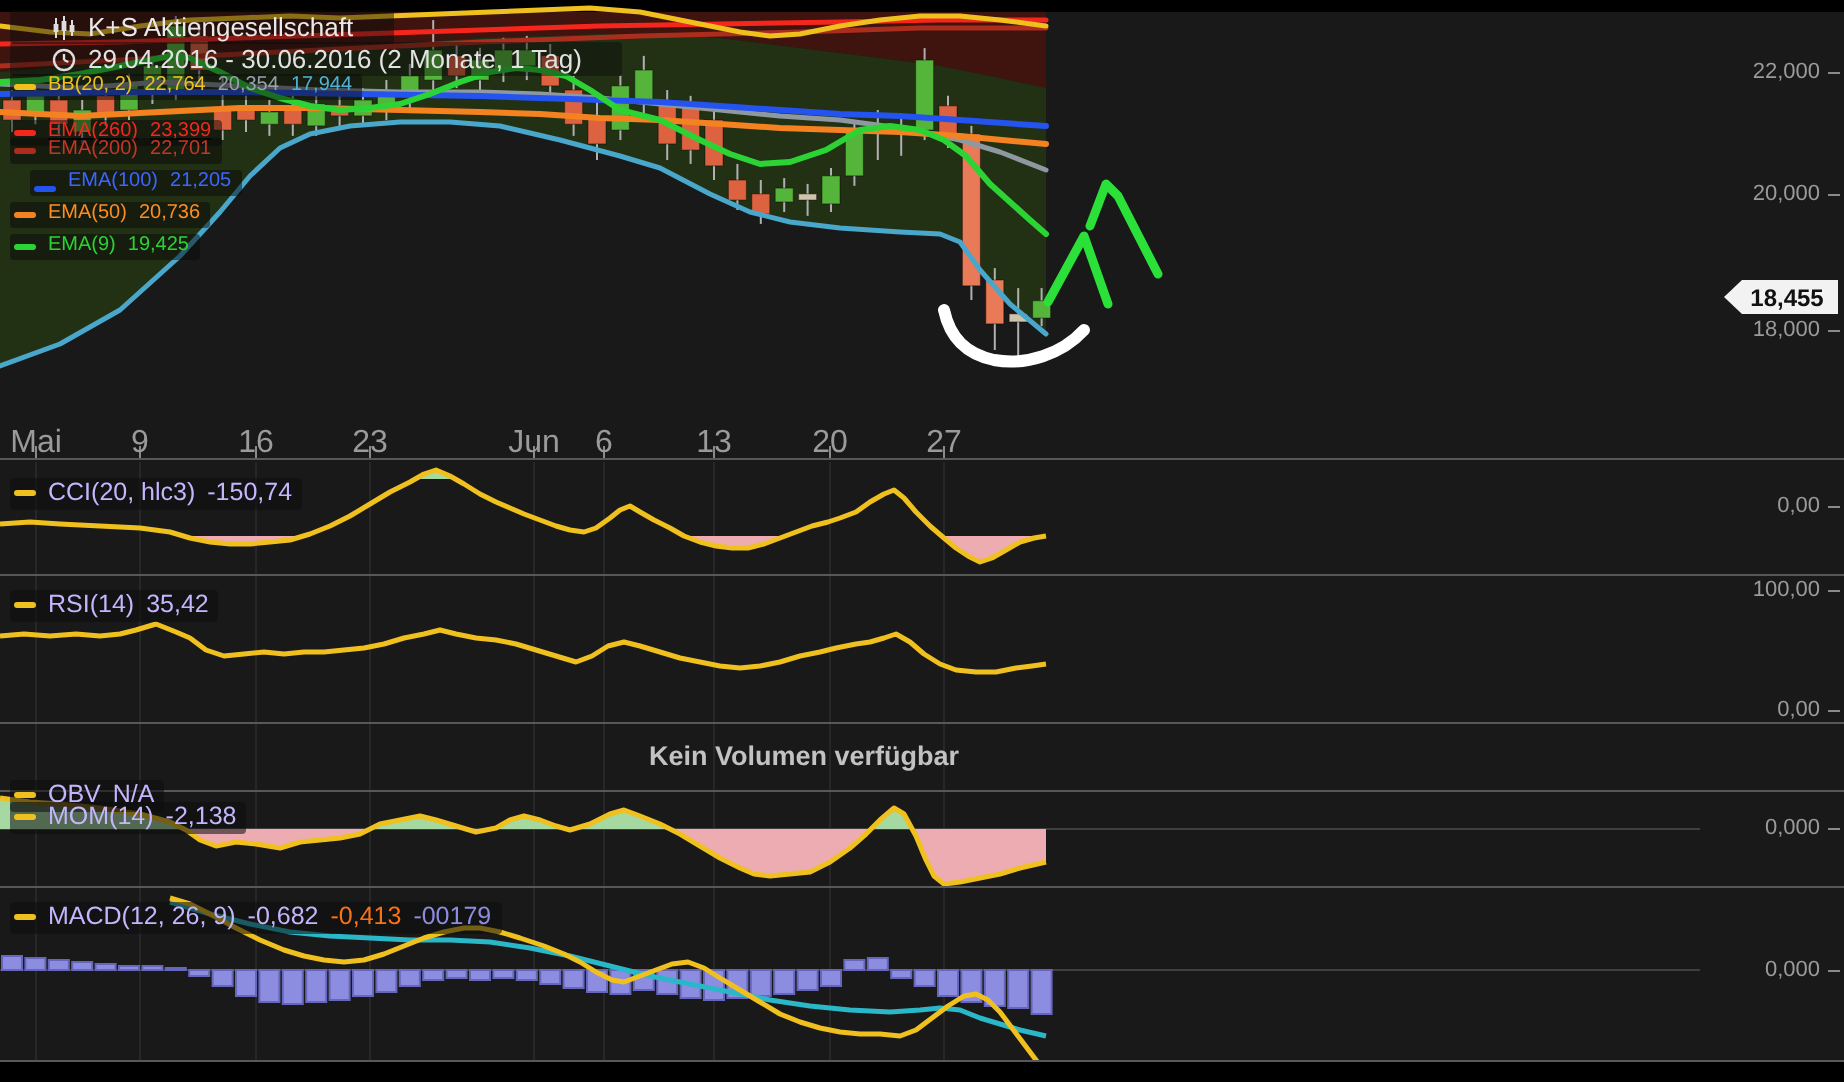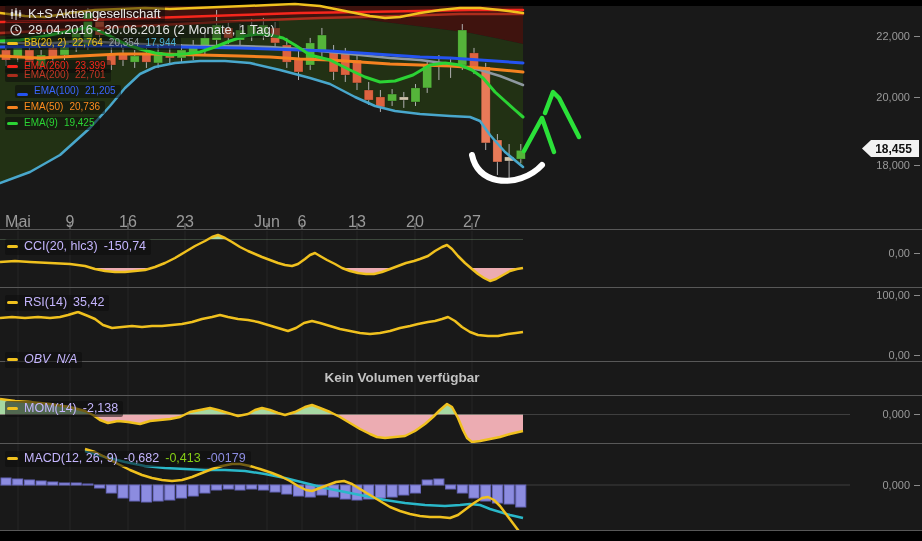--- a/index.html
+++ b/index.html
@@ -1,35 +1,35 @@
 <!DOCTYPE html>
 <html><head>
 <meta charset="utf-8">
 <style>
   html,body{margin:0;padding:0;background:#000;}
   #app{position:relative;width:922px;height:541px;background:#191919;overflow:hidden;
        font-family:"Liberation Sans",sans-serif;-webkit-font-smoothing:antialiased;}
   svg#cv{position:absolute;left:0;top:0;}
   .ov{position:absolute;white-space:nowrap;line-height:1;}
-  .hdr-row{display:flex;align-items:center;gap:6px;background:rgba(10,10,10,.45);padding:2px 4px;border-radius:2px;}
+  .hdr-row{display:flex;align-items:center;gap:6px;background:rgba(10,10,10,.45);padding:2px 20px;border-radius:2px;}
   .hdr-title{color:#e9e9e9;font-size:13px;}
   .hdr-ohlc{color:#d6d6d6;font-size:13px;}
   .hdr-date{color:#e2e2e2;font-size:13px;}
   .leg-row{display:flex;align-items:center;gap:6px;background:rgba(10,10,10,.5);padding:1px 5px 2px 2px;border-radius:2px;font-size:10px;}
   .chip{display:inline-block;width:11px;height:3px;border-radius:2px;}
   .chip-bb,.chip-panel{background:#f0c11e;}
   .chip-e260{background:#f5261c;}
   .chip-e200{background:#aa2d1d;}
   .chip-e100{background:#2453f0;}
   .chip-e50{background:#f58220;}
   .chip-e9{background:#2bd334;}
   .col-bb{color:#f0c11e;} .col-grayv{color:#97a1aa;} .col-cyanv{color:#4fb2d8;}
   .col-e260{color:#f5261c;} .col-e200{color:#c23726;} .col-e100{color:#3b66ff;}
   .col-e50{color:#ff8c1f;} .col-e9{color:#2bd334;}
-  .col-yel{color:#c4b5fd;} .col-sig{color:#84cc16;} .col-hist{color:#8c8ce0;}
+  .col-yel{color:#c4b5fd;} .col-sig{color:#f97316;} .col-hist{color:#8c8ce0;}
   .pnl-row{display:flex;align-items:center;gap:6px;background:rgba(12,12,12,.55);padding:1px 5px 2px 2px;border-radius:2px;font-size:12.5px;}
   .axlbl{position:absolute;right:2px;display:flex;align-items:center;gap:4px;color:#9a9a9a;font-size:11px;transform:translateY(-50%);}
   .axtick{display:inline-block;width:6px;height:1px;background:#8a8a8a;}
   .dlbl{position:absolute;top:213px;transform:translateX(-50%);color:#9a9a9a;font-size:16px;}
   #obv-msg{color:#c2c2c2;font-size:13.5px;font-weight:bold;transform:translate(-50%,-50%);}
   #price-tag{left:862px;top:140px;width:57px;height:17px;background:#f2f2f2;color:#111;
      font-size:12px;font-weight:bold;display:flex;align-items:center;justify-content:center;
      clip-path:polygon(9px 0,100% 0,100% 100%,9px 100%,0 50%);padding-left:6px;box-sizing:border-box;}
   .icon{display:inline-flex;align-items:center;justify-content:center;width:13px;height:13px;}
 </style>
@@ -302,21 +302,21 @@
   <div class="ov pnl-row" style="left:5px;top:239px;">
     <span class="chip chip-panel"></span>
     <span class="col-yel">CCI(20, hlc3)</span>
     <span class="col-yel">-150,74</span>
   </div>
   <div class="ov pnl-row" style="left:5px;top:295px;">
     <span class="chip chip-panel"></span>
     <span class="col-yel">RSI(14)</span>
     <span class="col-yel">35,42</span>
   </div>
-  <div class="ov pnl-row" style="left:5px;top:352px;font-style:italic;">
+  <div class="ov pnl-row" style="left:5px;top:390px;">
     <span class="chip chip-panel"></span>
     <span class="col-yel">OBV</span>
     <span class="col-yel">N/A</span>
   </div>
   <div class="ov" id="obv-msg" style="left:402px;top:378px;">Kein Volumen verfügbar</div>
   <div class="ov pnl-row" style="left:5px;top:401px;">
     <span class="chip chip-panel"></span>
     <span class="col-yel">MOM(14)</span>
     <span class="col-yel">-2,138</span>
   </div>

